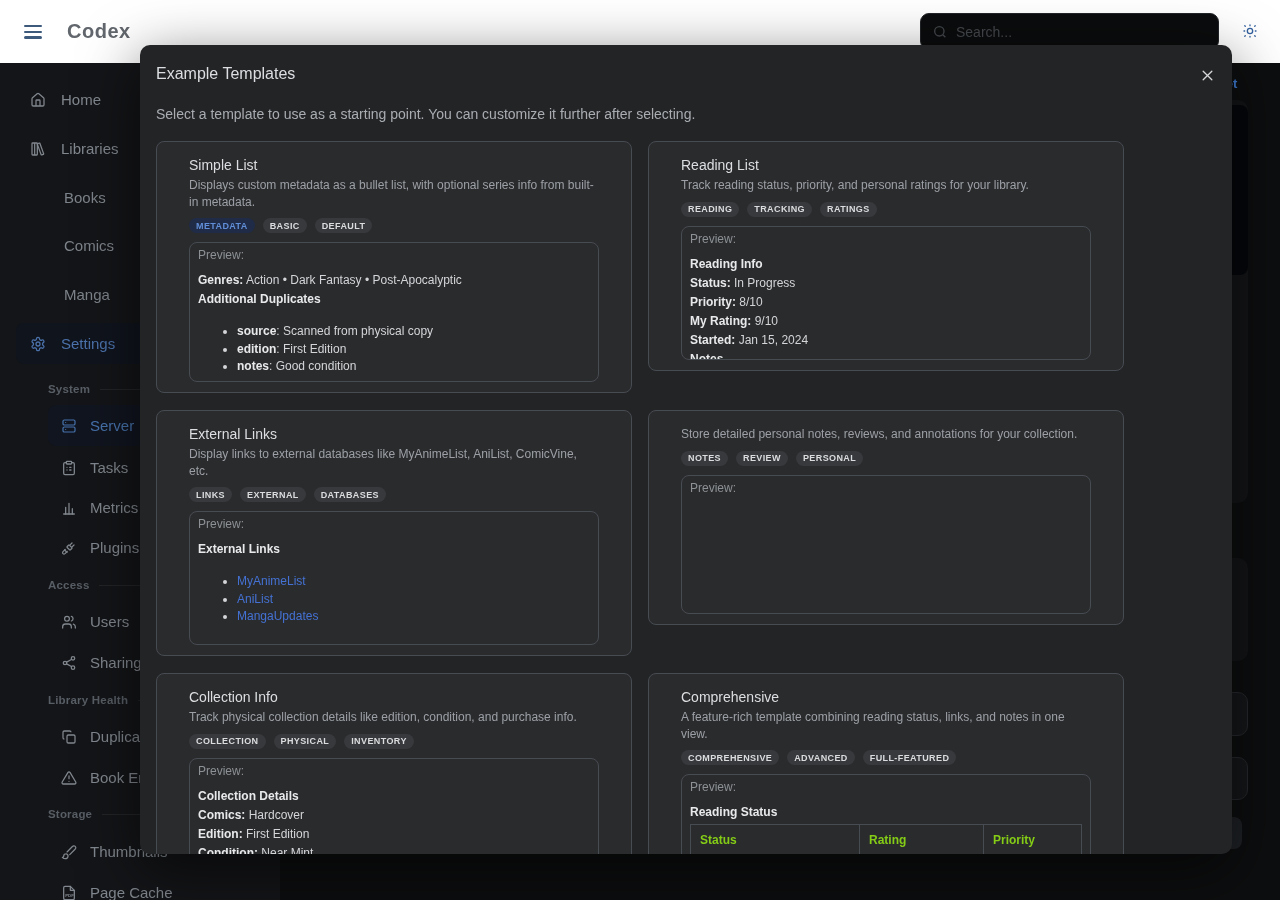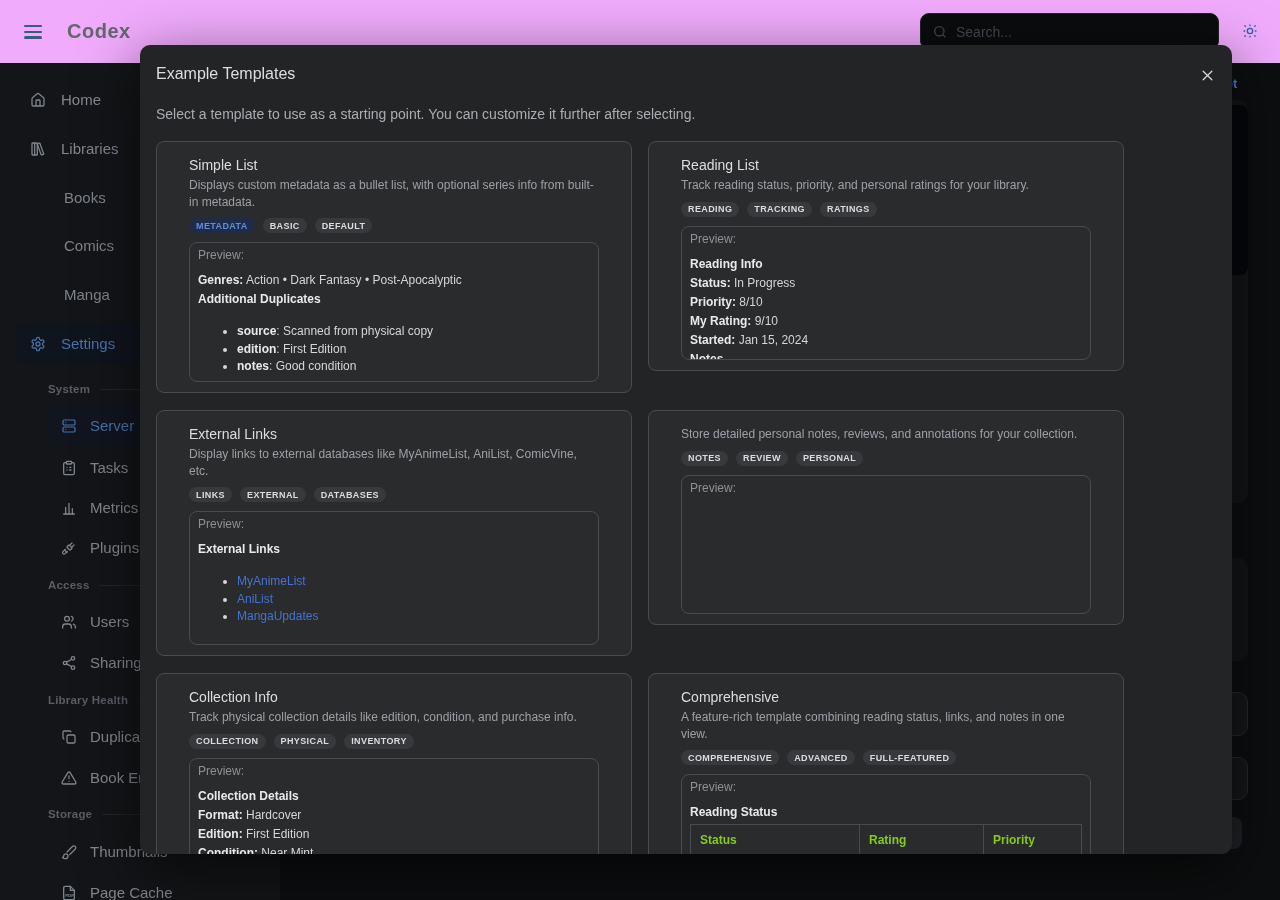--- a/index.html
+++ b/index.html
@@ -1,20 +1,20 @@
 <!DOCTYPE html>
 <html><head>
 <meta charset="utf-8">
 <style>
   * { margin:0; padding:0; box-sizing:border-box; }
   html,body { width:1280px; height:900px; overflow:hidden; background:#0d0e0f;
     font-family:"Liberation Sans", sans-serif; }
   #stage { position:relative; width:1280px; height:900px; }
   
-  #topbar { position:absolute; left:0; top:0; width:1280px; height:63px; background:#f0abfc; }
+  #topbar { position:absolute; left:0; top:0; width:1280px; height:63px; background:#ffffff; }
   #burger { position:absolute; left:24px; top:25px; width:18px; height:14px; color:#3f5a80; }
   #burger div { height:2.4px; background:#3d5a7d; border-radius:2px; margin-bottom:3.2px; }
   #logo { position:absolute; left:67px; top:20px; font-size:20px; font-weight:bold; color:#62676d; letter-spacing:.5px; }
   #search { position:absolute; left:920px; top:13px; width:299px; height:37px; border:1px solid #222528; border-radius:9px; background:#0b0c0d; }
   #search svg { position:absolute; left:11px; top:10px; }
   #search span { position:absolute; left:35px; top:10px; font-size:14px; color:#44484d; }
   #sun { position:absolute; left:1242px; top:23px; }
   
   #sidebar { position:absolute; left:0; top:63px; width:280px; height:837px; background:#141518; }
   .nav { position:absolute; left:16px; width:248px; height:41px; border-radius:8px;
@@ -269,21 +269,21 @@
         <div class="cd">Track physical collection details like edition, condition, and purchase info.</div>
         <div class="tags">
             <span class="tag">COLLECTION</span>
             <span class="tag">PHYSICAL</span>
             <span class="tag">INVENTORY</span>
           </div>
         <div class="pv" style="height:150px">
           <div class="pvl">Preview:</div>
           <div class="pc">
             <div><b>Collection Details</b></div>
-            <div><b>Format:</b> Hardcover</div>
+            <div><b>Comics:</b> Hardcover</div>
             <div><b>Edition:</b> First Edition</div>
             <div><b>Condition:</b> Near Mint</div>
             <div><b>Purchased:</b> Nov 20, 2023</div>
           </div>
         </div>
       </div>
 
       <div class="card">
         <div class="ct">Comprehensive</div>
         <div class="cd">A feature-rich template combining reading status, links, and notes in one view.</div>

